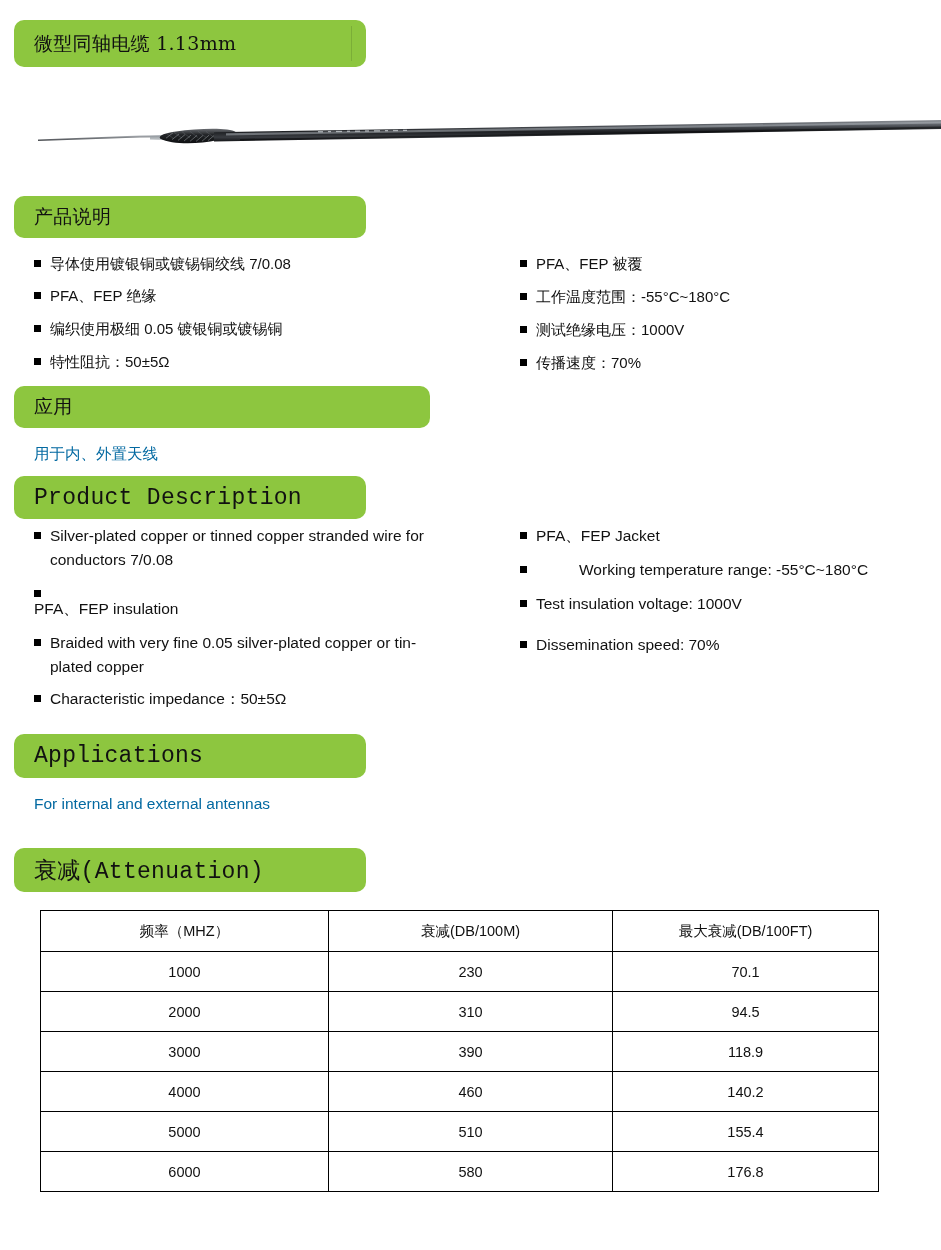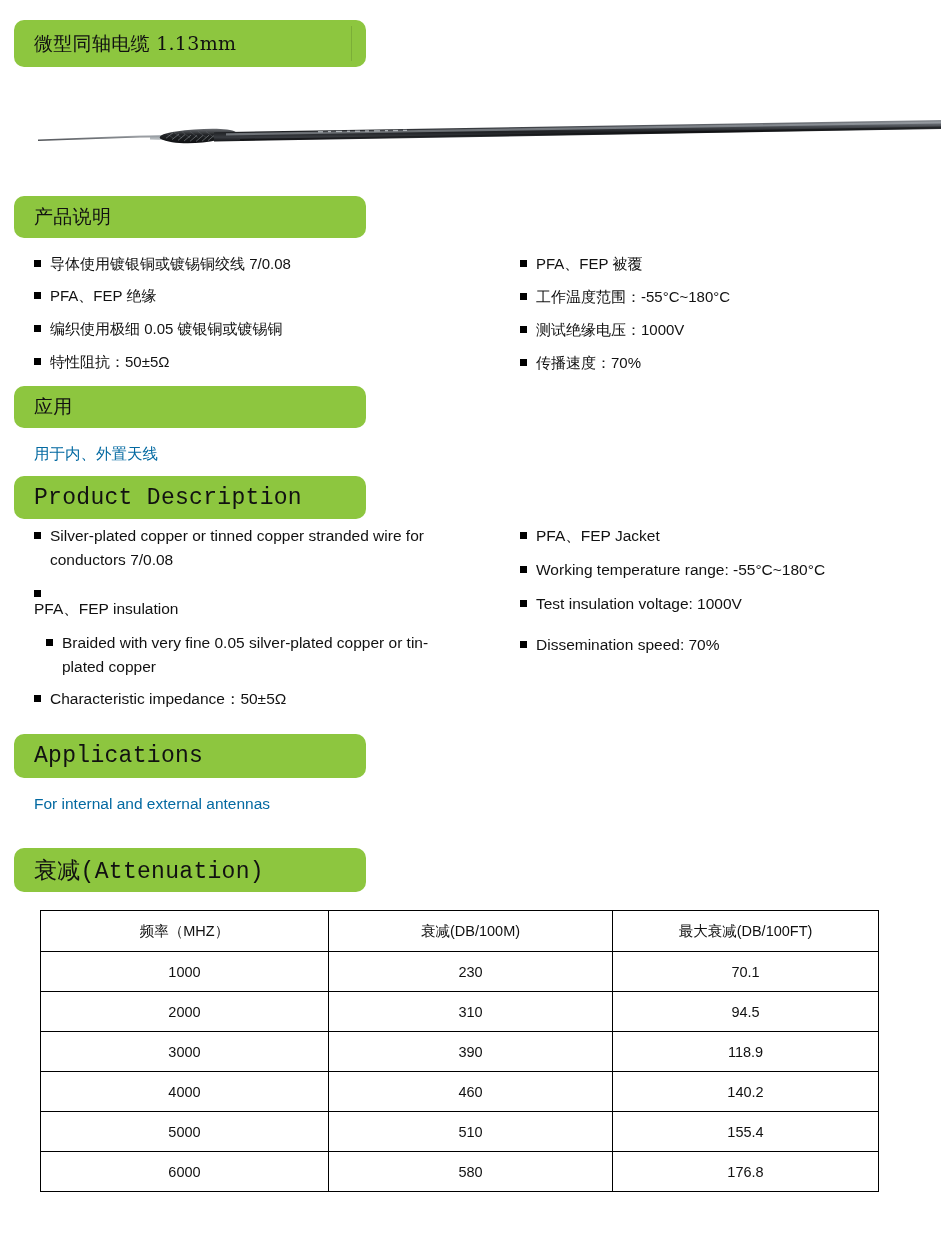--- a/index.html
+++ b/index.html
@@ -235,54 +235,54 @@
   <div class="bullet" style="margin-bottom:9px;">
     <span class="bullet-marker"></span>
     <span class="bullet-text cjk">测试绝缘电压：1000V</span>
   </div>
   <div class="bullet">
     <span class="bullet-marker"></span>
     <span class="bullet-text cjk">传播速度：70%</span>
   </div>
 </div>
 
-<div class="banner" style="left:14px; top:386px; width:352px; height:42px;">
+<div class="banner" style="left:14px; top:386px; width:416px; height:42px;">
   <span class="banner-title cjk">应用</span>
 </div>
 <div class="plain-line" style="left:34px; top:443px; width:460px;">用于内、外置天线</div>
 
 <div class="banner" style="left:14px; top:476px; width:352px; height:43px;">
   <span class="banner-title mono">Product Description</span>
 </div>
 
 <div class="bullet-list" style="left:34px; top:524px; width:420px;">
   <div class="bullet hang" style="margin-bottom:10px;">
     <span class="bullet-marker"></span>
     <span class="bullet-text" style="text-indent:0; padding-left:0; display:inline-block; width:390px;">Silver-plated copper or tinned copper stranded wire for conductors 7/0.08</span>
   </div>
   <div class="bullet" style="margin-bottom:10px;flex-direction:column;">
     <span class="bullet-marker"></span>
     <span class="bullet-text">PFA、FEP insulation</span>
   </div>
-  <div class="bullet" style="justify-content:flex-end;">
+  <div class="bullet" style="">
     <span class="bullet-marker"></span>
     <span class="bullet-text" style="display:inline-block; width:392px; text-indent:0; padding-left:0;">Braided with very fine 0.05 silver-plated copper or tin-plated copper</span>
   </div>
   <div class="bullet">
     <span class="bullet-marker"></span>
     <span class="bullet-text">Characteristic impedance：50±5Ω</span>
   </div>
 </div>
 
 <div class="bullet-list" style="left:520px; top:524px; width:410px;">
   <div class="bullet" style="margin-bottom:10px;text-align:right;">
     <span class="bullet-marker"></span>
     <span class="bullet-text">PFA、FEP Jacket</span>
   </div>
-  <div class="bullet" style="margin-bottom:10px;">
+  <div class="bullet" style="margin-bottom:10px;gap:43px;">
     <span class="bullet-marker"></span>
     <span class="bullet-text">Working temperature range: -55°C~180°C</span>
   </div>
   <div class="bullet" style="margin-bottom:17px;">
     <span class="bullet-marker"></span>
     <span class="bullet-text">Test insulation voltage: 1000V</span>
   </div>
   <div class="bullet">
     <span class="bullet-marker"></span>
     <span class="bullet-text">Dissemination speed: 70%</span>

